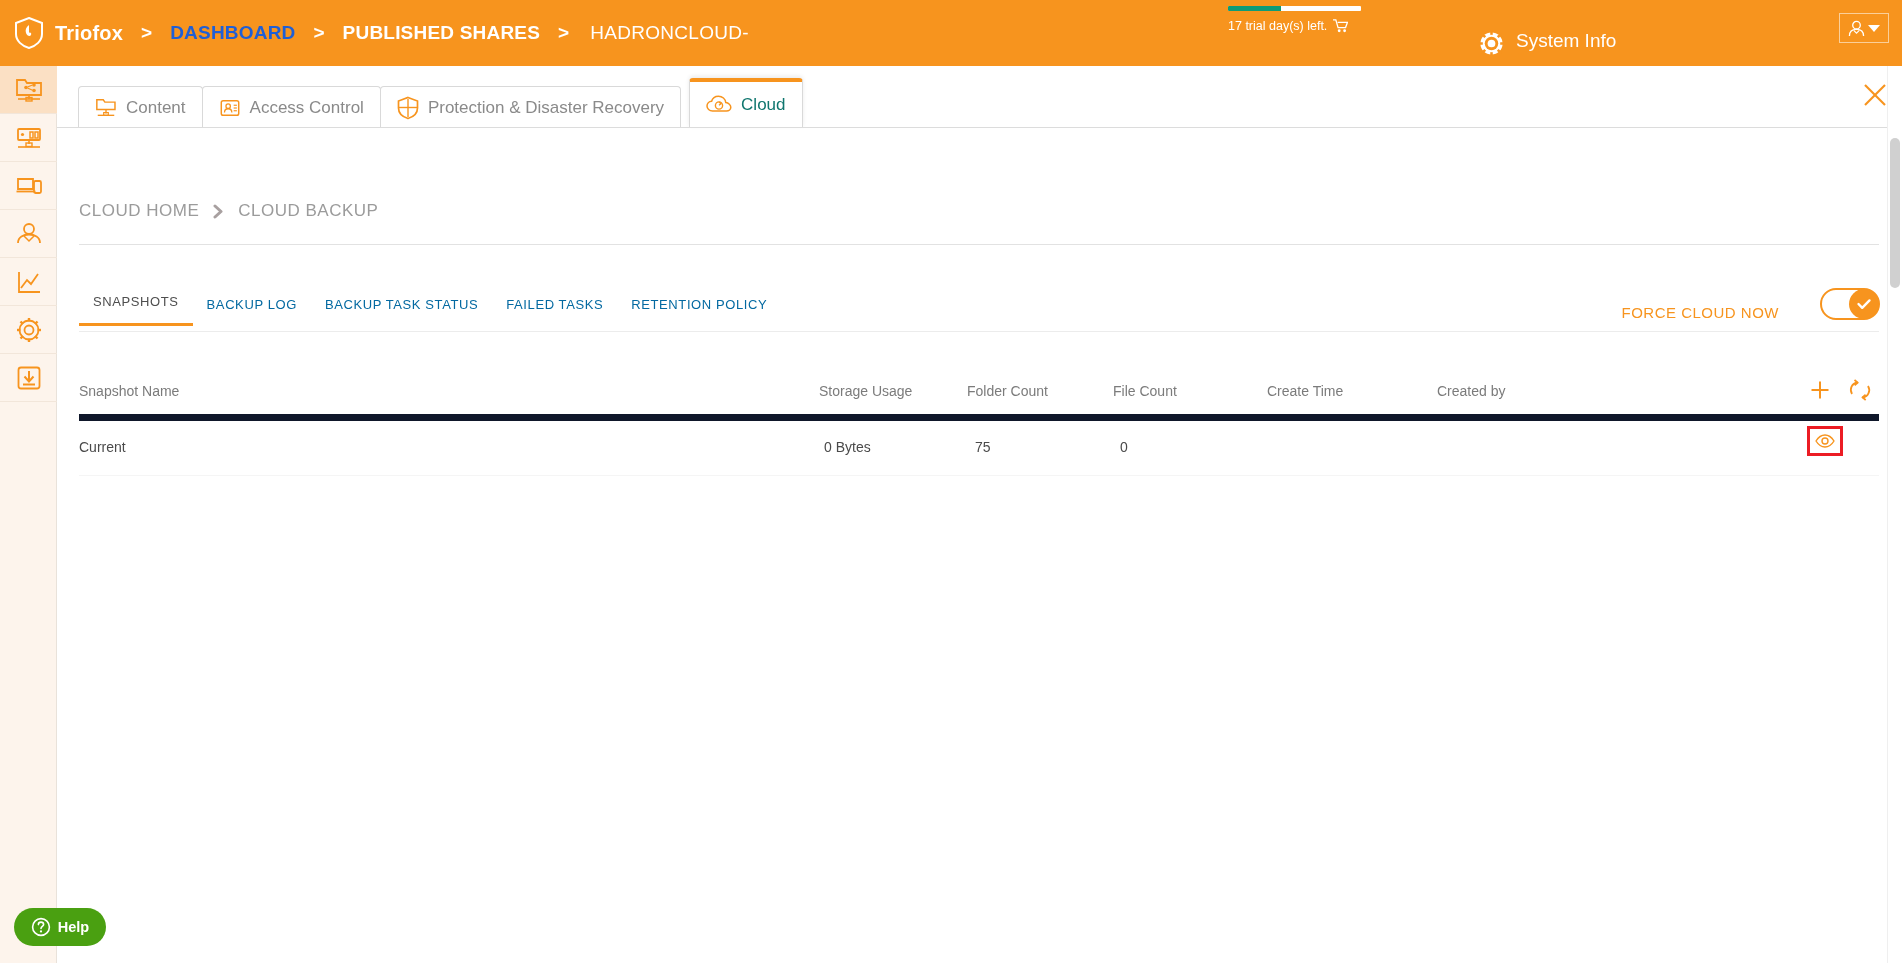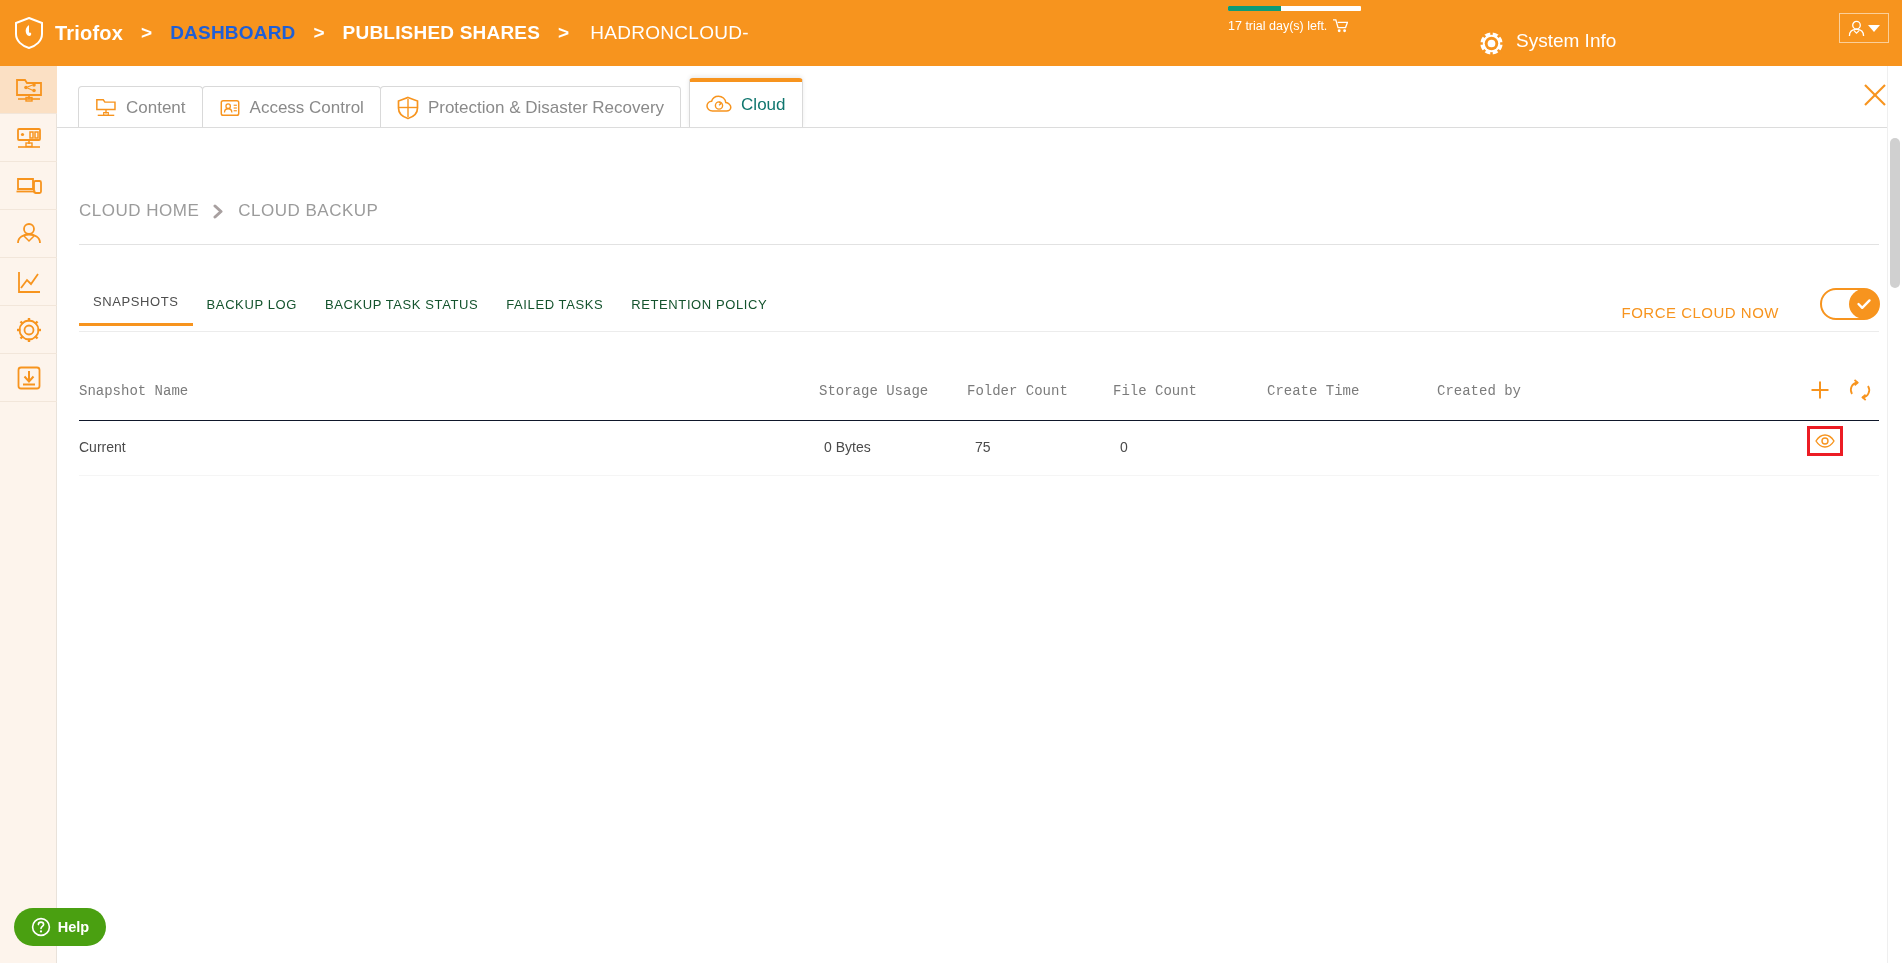--- a/index.html
+++ b/index.html
@@ -155,21 +155,21 @@
     position: absolute; left: 22px; top: 178px;
     width: 1800px; height: 1px; background: #e2e2e2;
   }
 
   
   .subtabs {
     position: absolute; left: 22px; top: 228px;
     display: flex; align-items: flex-end; gap: 0;
   }
   .subtab {
-    font-size: 13px; color: #14532d; letter-spacing: .6px;
+    font-size: 13px; color: #0369a1; letter-spacing: .6px;
     padding: 0 14px 14px 14px;
     cursor: pointer; white-space: nowrap;
   }
   .subtab.active {
     color: #4e4e4e;
     border-bottom: 3px solid #F7941E;
   }
   .subtab-rule {
     position: absolute; left: 22px; top: 265px;
     width: 1800px; height: 1px; background: #ececec;
@@ -191,22 +191,21 @@
     width: 30px; height: 30px; border-radius: 50%;
     background: #F7941E;
     display: flex; align-items: center; justify-content: center;
   }
   .toggle-knob svg { display: block; }
 
   
   .tbl { position: absolute; left: 22px; top: 300px; width: 1800px; }
   .thead {
     position: relative; height: 55px;
-    border-bottom: 1px solid #0f172a;
-    font-family: Liberation Mono, monospace;
+    border-bottom: 7px solid #0f172a;
   }
   .th {
     position: absolute; top: 17px;
     font-size: 14px; color: #7b7b7b; white-space: nowrap;
   }
   .hdr-actions {
     position: absolute; top: 12px; right: 6px;
     display: flex; align-items: center; gap: 16px;
   }
   .hdr-actions svg { display: block; cursor: pointer; }

